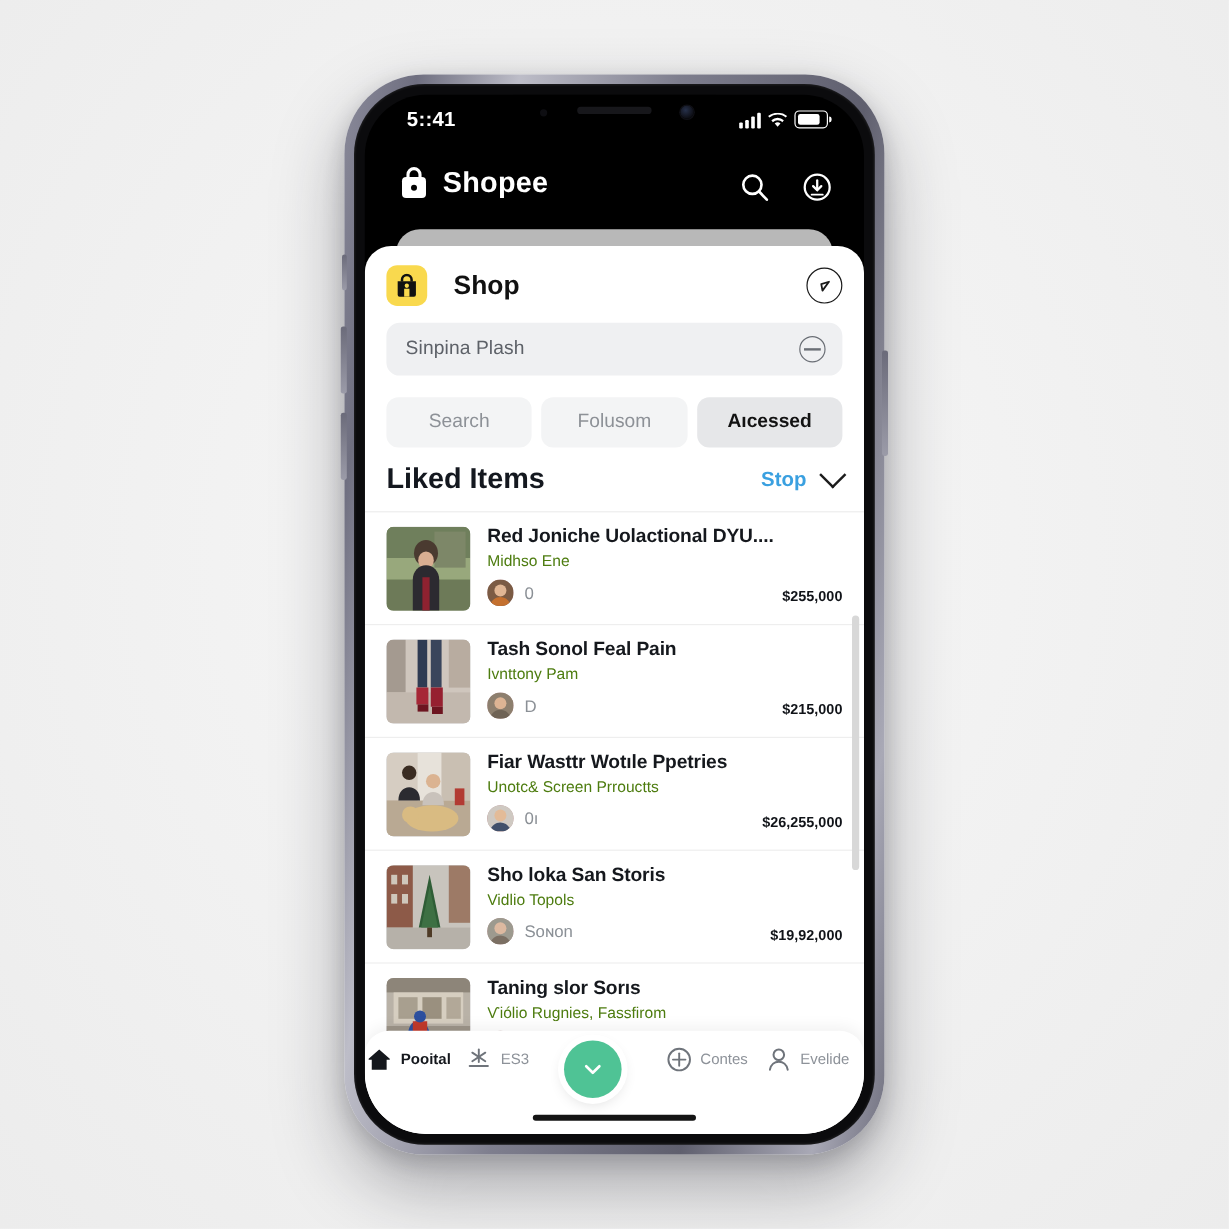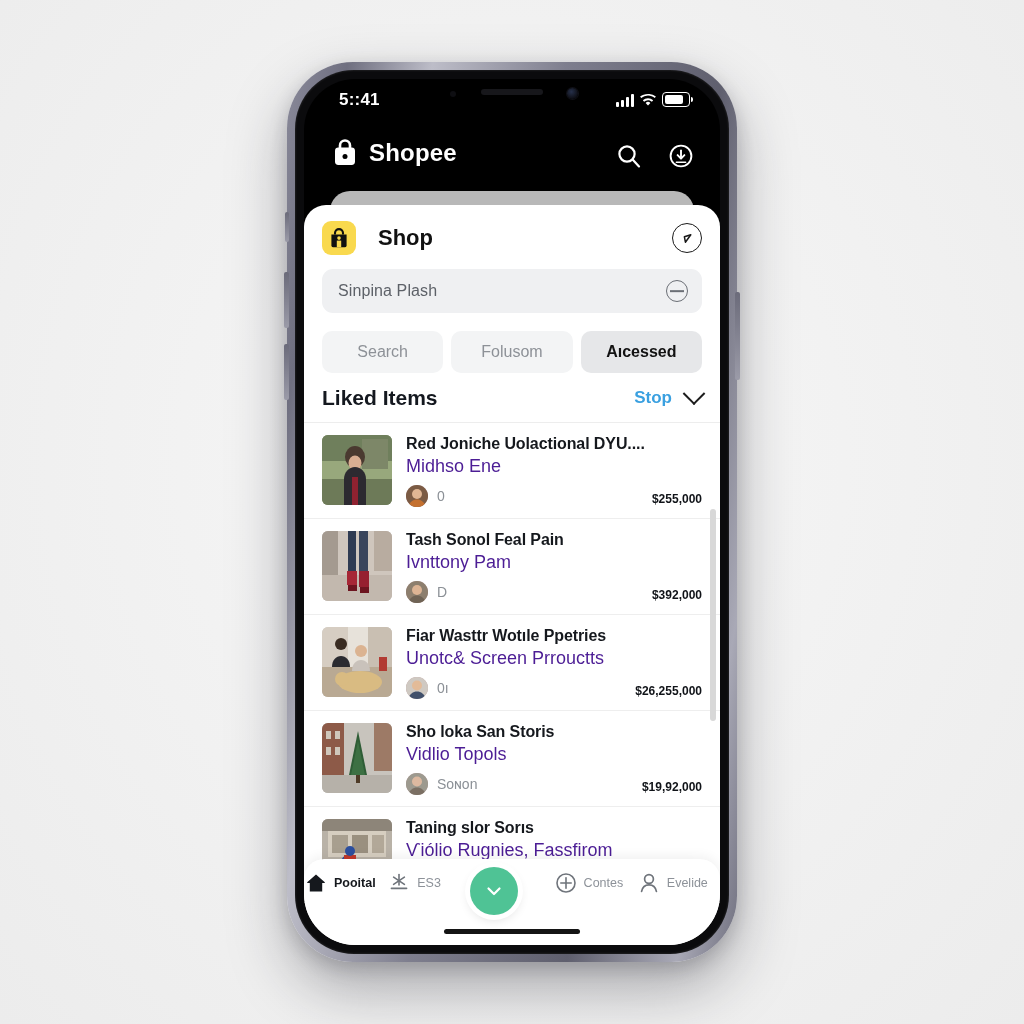--- a/index.html
+++ b/index.html
@@ -85,32 +85,32 @@
     font-family:"Liberation Sans","DejaVu Sans",sans-serif;letter-spacing:.1px;}
   .clear-ic{width:20px;height:20px;border:1.7px solid #6b6f76;border-radius:50%;position:relative;flex:none;}
   .clear-ic::after{content:"";position:absolute;left:3px;right:3px;top:50%;height:1.7px;background:#6b6f76;transform:translateY(-50%);}
 
   .segments{display:flex;gap:8px;padding:14px 18px 13px 18px;}
   .seg{flex:1;height:42px;border-radius:10px;background:#f3f4f5;display:flex;align-items:center;justify-content:center;
     font-size:16px;color:#8d9197;}
   .seg.active{background:#e6e7e9;color:#121212;font-weight:700;}
 
   .section-head{display:flex;align-items:center;padding:0 18px 12px 18px;border-bottom:1px solid #ededed;}
-  .section-title{font-size:21px;font-weight:700;color:#14181f;}
+  .section-title{font-size:24px;font-weight:700;color:#14181f;}
   .section-link{margin-left:auto;font-size:17px;font-weight:600;color:#3aa0e0;}
   .chev{margin-left:14px;width:14px;height:14px;border-right:2.4px solid #1c1c1c;border-bottom:2.4px solid #1c1c1c;transform:rotate(45deg) translate(-3px,-3px);}
 
   
   .list{flex:1;overflow:hidden;position:relative;}
   .row{display:flex;align-items:flex-start;padding:12px 18px 11px 18px;border-bottom:1px solid #eeeeee;position:relative;}
   .thumb{width:70px;height:70px;border-radius:6px;flex:none;overflow:hidden;background:#cfcfcf;position:relative;}
   .thumb svg{display:block;width:100%;height:100%;}
   .row-body{flex:1;margin-left:14px;min-width:0;}
   .row-title{font-size:16px;font-weight:700;color:#15181d;white-space:nowrap;overflow:hidden;text-overflow:clip;letter-spacing:-.1px;}
-  .row-sub{font-size:18px;color:#4c1d95;margin-top:3px;white-space:nowrap;overflow:hidden;}
+  .row-sub{font-size:13px;color:#4d7c0f;margin-top:3px;white-space:nowrap;overflow:hidden;}
   .row-foot{display:flex;align-items:center;margin-top:8px;}
   .av{width:22px;height:22px;border-radius:50%;overflow:hidden;flex:none;background:#b99;}
   .av svg{display:block;width:100%;height:100%;}
   .av-name{font-size:14px;color:#8b9096;margin-left:9px;}
   .price{margin-left:auto;font-size:12px;font-weight:700;color:#101318;white-space:nowrap;align-self:flex-end;padding-bottom:1px;}
 
   .scrollthumb{position:absolute;right:4px;top:86px;width:6px;height:212px;border-radius:3px;background:#d8d8d8;z-index:12;}
 
   
   .tabbar{position:absolute;left:0;right:0;bottom:0;height:86px;background:#fff;z-index:18;
@@ -277,21 +277,21 @@
                 <div class="row-sub">Ivnttony Pam</div>
                 <div class="row-foot">
                   <div class="av">
                     <svg viewBox="0 0 22 22">
                       <rect width="22" height="22" fill="#8d7f6e"></rect>
                       <circle cx="11" cy="9" r="5" fill="#ddb494"></circle>
                       <path d="M2 22c1.5-5 5-7.5 9-7.5s7.5 2.5 9 7.5z" fill="#6f6355"></path>
                     </svg>
                   </div>
                   <div class="av-name">D</div>
-                  <div class="price">$392,000</div>
+                  <div class="price">$215,000</div>
                 </div>
               </div>
             </div>
 
             <div class="row">
               <div class="thumb">
                 <svg viewBox="0 0 70 70" preserveAspectRatio="none">
                   <rect width="70" height="70" fill="#d6cdc2"></rect>
                   <rect y="40" width="70" height="30" fill="#b9a993"></rect>
                   <rect x="26" y="0" width="20" height="40" fill="#e7e2da"></rect>

